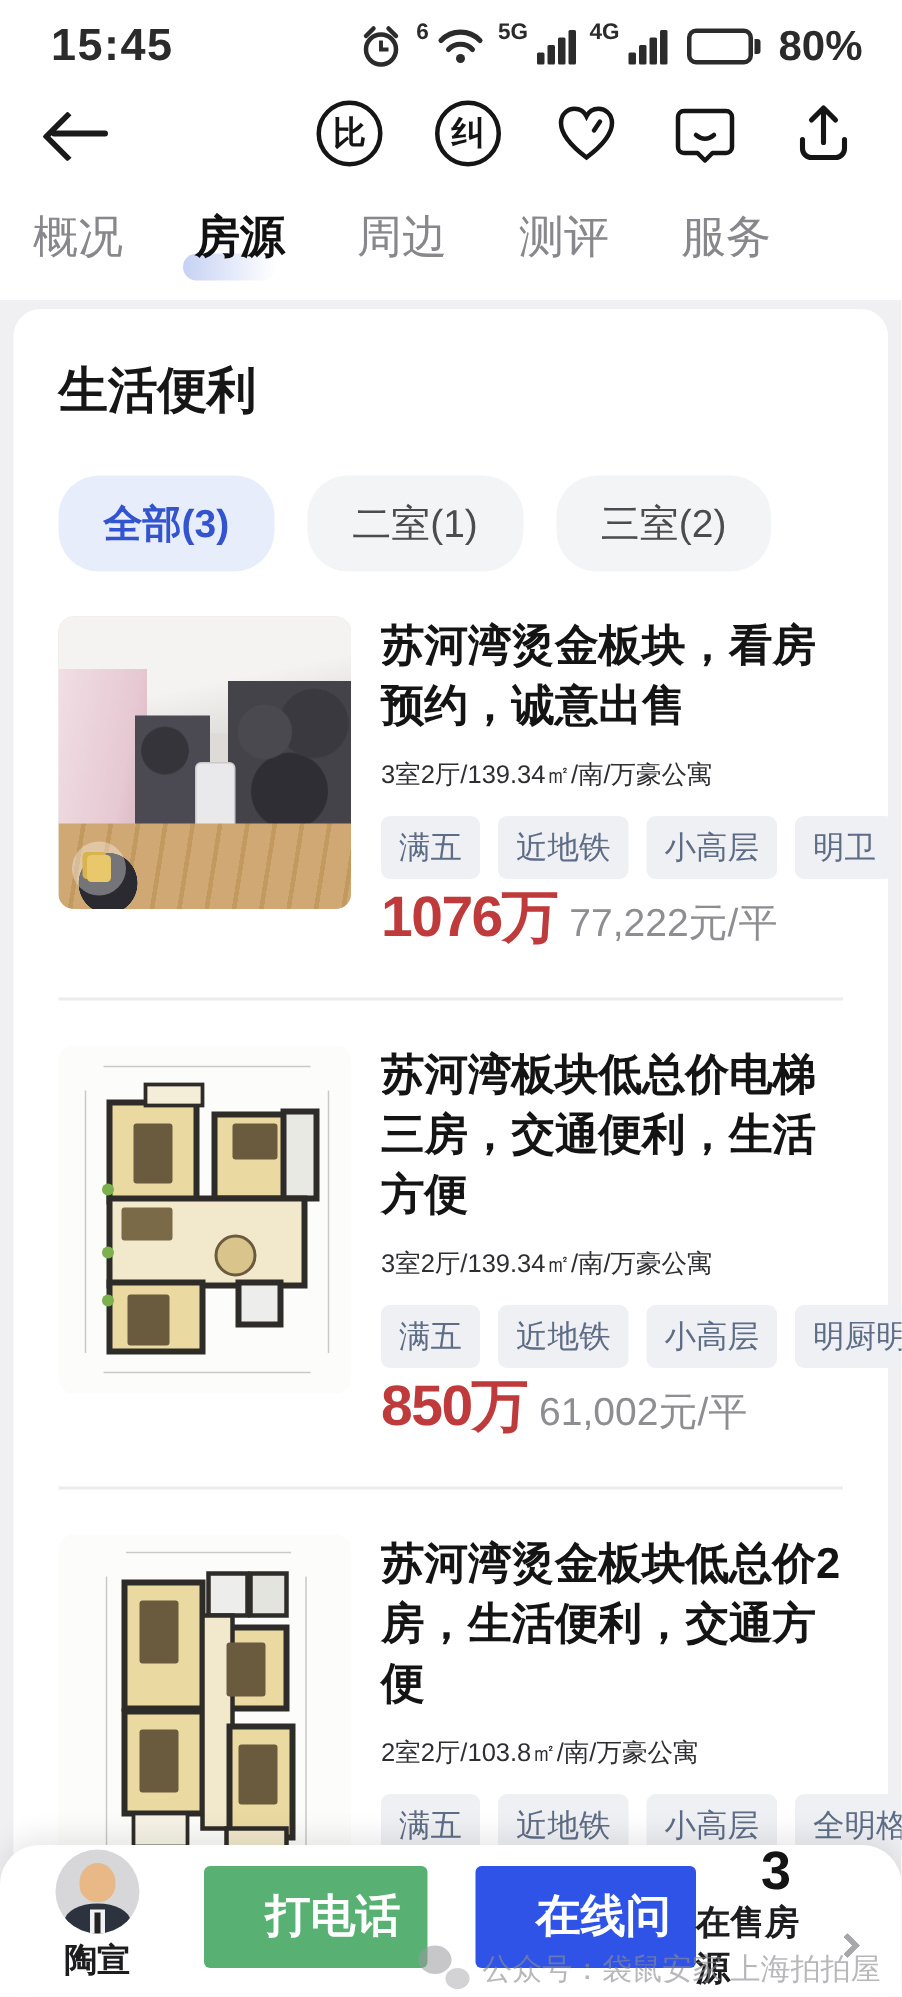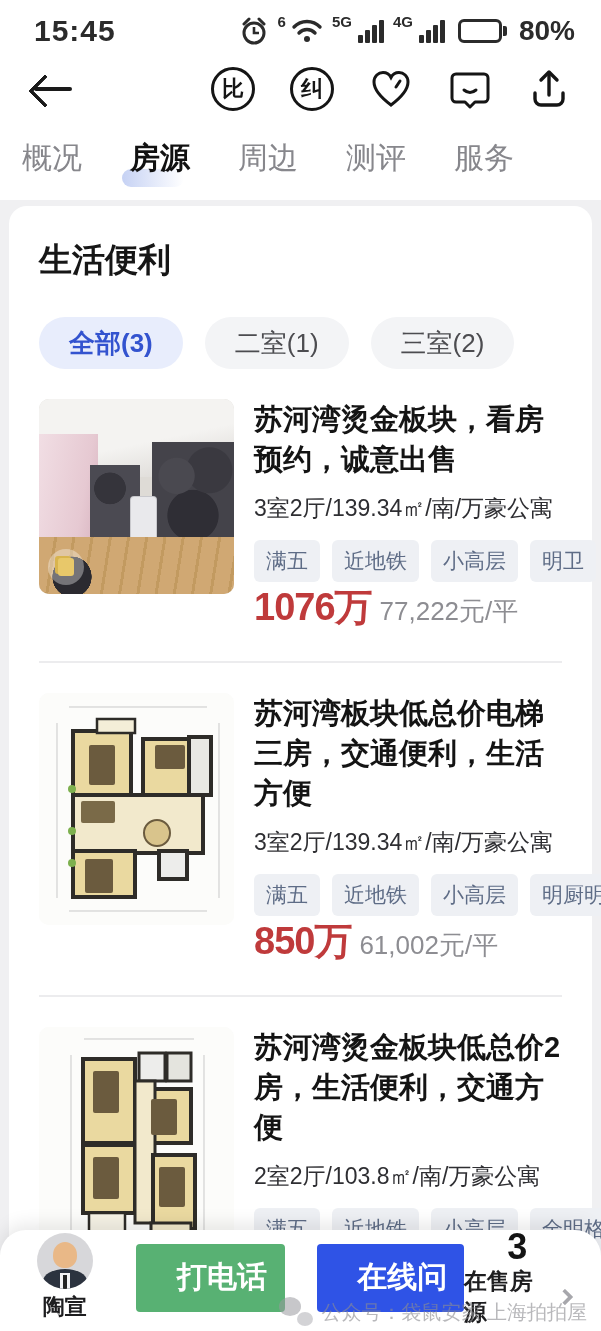--- a/index.html
+++ b/index.html
@@ -35,31 +35,31 @@
   
   .tabs { height:78px; display:flex; align-items:center; gap:48px; padding:0 0 6px 22px; }
   .tab { font-size:30px; color:#87878c; position:relative; z-index:0; cursor:pointer; }
   .tab.active { color:#111; font-weight:700; }
   .tab.active::after { content:""; position:absolute; left:-8px; bottom:-8px; width:62px; height:18px; border-radius:10px; background:linear-gradient(90deg,#c6d2f4,rgba(214,223,248,0)); z-index:-1; }
   
   .content-zone { position:absolute; top:200px; left:0; right:0; bottom:0; background:#f0f0f2; }
   .card { margin:6px 9px 0; background:#fff; border-radius:18px 18px 0 0; padding:0 30px 40px; min-height:1140px; }
   .section-title { font-size:33px; font-weight:700; color:#161616; padding-top:32px; }
   .chips { display:flex; gap:22px; margin-top:34px; }
-  .chip { height:52px; padding:0 30px; border-radius:27px; display:flex; align-items:center; font-size:26px; background:#f3f4f6; color:#4c4c50; cursor:pointer; }
+  .chip { height:64px; padding:0 30px; border-radius:27px; display:flex; align-items:center; font-size:26px; background:#f3f4f6; color:#4c4c50; cursor:pointer; }
   .chip.active { background:#e8edfc; color:#3353cf; font-weight:700; }
   
   .listing { display:flex; gap:20px; padding:30px 0 26px; cursor:pointer; }
   .listing + .listing { border-top:2px solid #ececee; }
   .thumb { width:195px; flex:0 0 195px; border-radius:10px; overflow:hidden; position:relative; }
   .thumb.photo { height:195px; background:#dedbd6; }
   .thumb.plan { height:232px; background:#fbfbf9; }
   .info { flex:1; display:flex; flex-direction:column; min-width:0; }
   .l-title { font-size:29px; font-weight:700; color:#141414; line-height:40px; }
-  .l-specs { font-size:23px; color:#2e2e32; margin-top:14px; white-space:nowrap; }
+  .l-specs { font-size:17px; color:#2e2e32; margin-top:14px; white-space:nowrap; }
   .l-tags { display:flex; gap:12px; margin-top:16px; flex-wrap:nowrap; }
   .tag { background:#eef0f4; color:#5e6c86; font-size:21px; padding:7px 12px; border-radius:6px; white-space:nowrap; }
   .price-row { margin-top:auto; display:flex; align-items:baseline; padding-bottom:2px; }
   .price { font-size:38px; font-weight:800; color:#bf3a3b; letter-spacing:-1px; }
   .unit-price { font-size:26px; color:#8d8d92; margin-left:8px; }
   
   .ph-ceiling { position:absolute; top:0; left:0; right:0; height:40%; background:linear-gradient(168deg,#f4f3f1 55%,#d8d5d1); }
   .ph-wall-left { position:absolute; left:0; top:18%; width:30%; height:58%; background:linear-gradient(100deg,#f1dee4,#e6c9d2 70%,#d8b4c0); }
   .ph-shelf-right { position:absolute; right:0; top:22%; width:42%; height:58%;
     background:radial-gradient(circle at 30% 30%,#4a4950 0 18%,transparent 19%),

